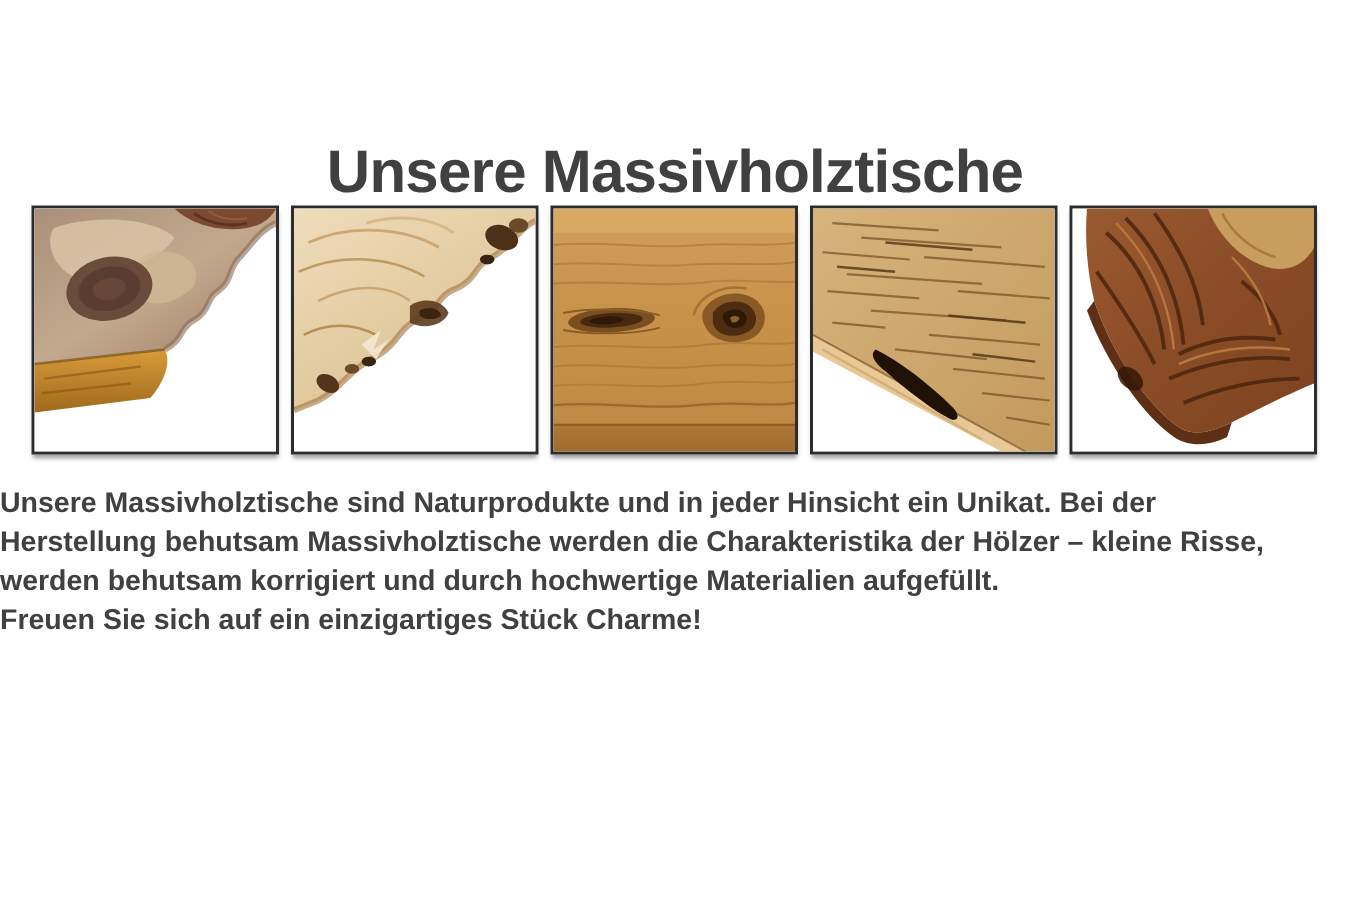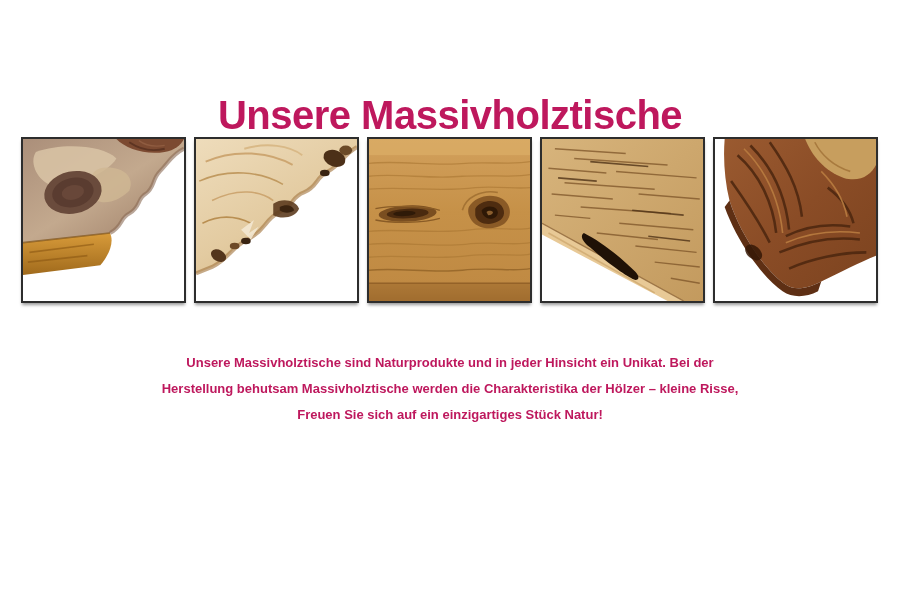--- a/index.html
+++ b/index.html
@@ -1,26 +1,26 @@
 <!DOCTYPE html>
 <html lang="de"><head>
 <meta charset="utf-8">
 <style>
   html,body{margin:0;padding:0;background:#ffffff;}
   .page{position:relative;width:900px;height:428px;background:#ffffff;overflow:hidden;
-        font-family:"Liberation Sans", sans-serif;color:#be185d;}
+        font-family:"Liberation Sans", sans-serif;color:#404040;}
   .title{position:absolute;top:66px;left:0;width:900px;text-align:center;
          font-size:40px;line-height:44px;font-weight:700;letter-spacing:-0.5px;}
   .gallery{position:absolute;top:137px;left:21px;width:857px;height:166px;
            display:flex;gap:8px;}
   .frame{box-sizing:border-box;width:165px;height:166px;margin:0;background:#fff;
          border:2px solid #2d2d2d;box-shadow:0 3px 3px -1px rgba(0,0,0,0.40);}
   .frame svg{display:block;width:100%;height:100%;}
-  .desc{position:absolute;top:350px;left:0;width:900px;text-align:center;
-        font-size:13px;line-height:26px;font-weight:700;}
+  .desc{position:absolute;top:323px;left:0;width:900px;text-align:left;
+        font-size:19px;line-height:26px;font-weight:700;}
   .desc .line{white-space:nowrap;}
 </style>
 </head>
 <body>
 
 <div class="page">
 
   <h1 class="title">Unsere Massivholztische</h1>
 
   <div class="gallery">
@@ -190,16 +190,17 @@
         <path d="M9,38 C16,60 32,82 44,90 C50,94 58,92 66,88 L64,94 C56,98 48,98 42,94 C30,86 14,64 6,42 Z" fill="#5e2f14"></path>
         <ellipse cx="24" cy="70" rx="6" ry="4" fill="#351806" opacity="0.85" transform="rotate(40 24 70)"></ellipse>
       </svg>
     </figure>
 
   </div>
 
   <div class="desc">
     <div class="line">Unsere Massivholztische sind Naturprodukte und in jeder Hinsicht ein Unikat. Bei der</div>
     <div class="line">Herstellung behutsam Massivholztische werden die Charakteristika der Hölzer – kleine Risse,</div>
-    <div class="line">Freuen Sie sich auf ein einzigartiges Stück Natur!</div>
+    <div class="line">werden behutsam korrigiert und durch hochwertige Materialien aufgefüllt.</div>
+    <div class="line">Freuen Sie sich auf ein einzigartiges Stück Charme!</div>
   </div>
 
 </div>
 
 </body></html>

